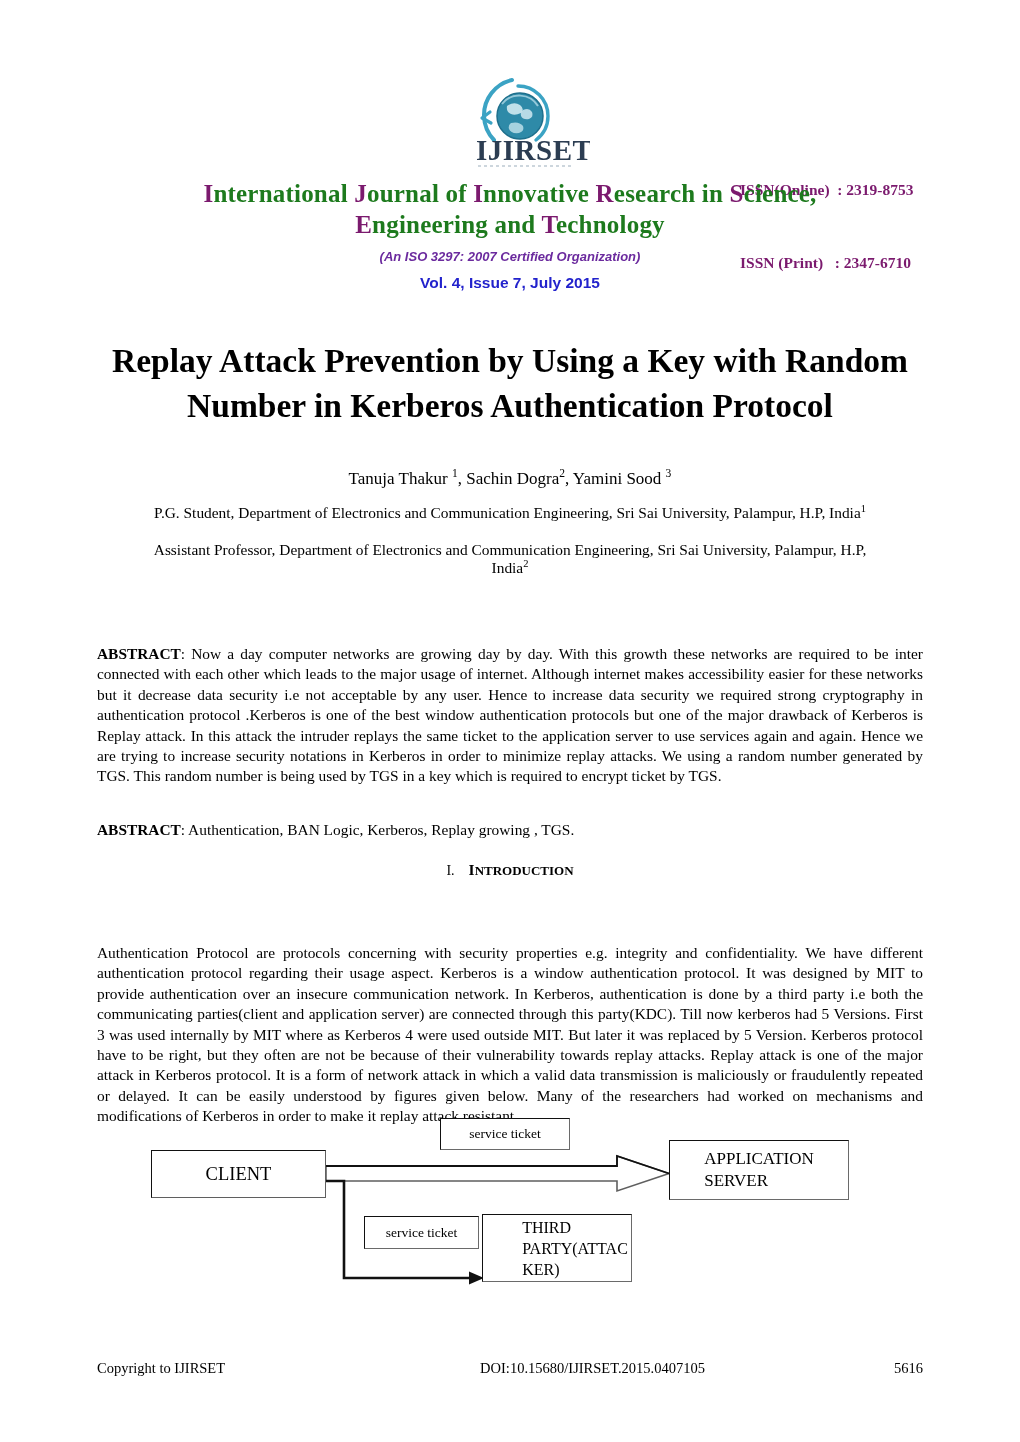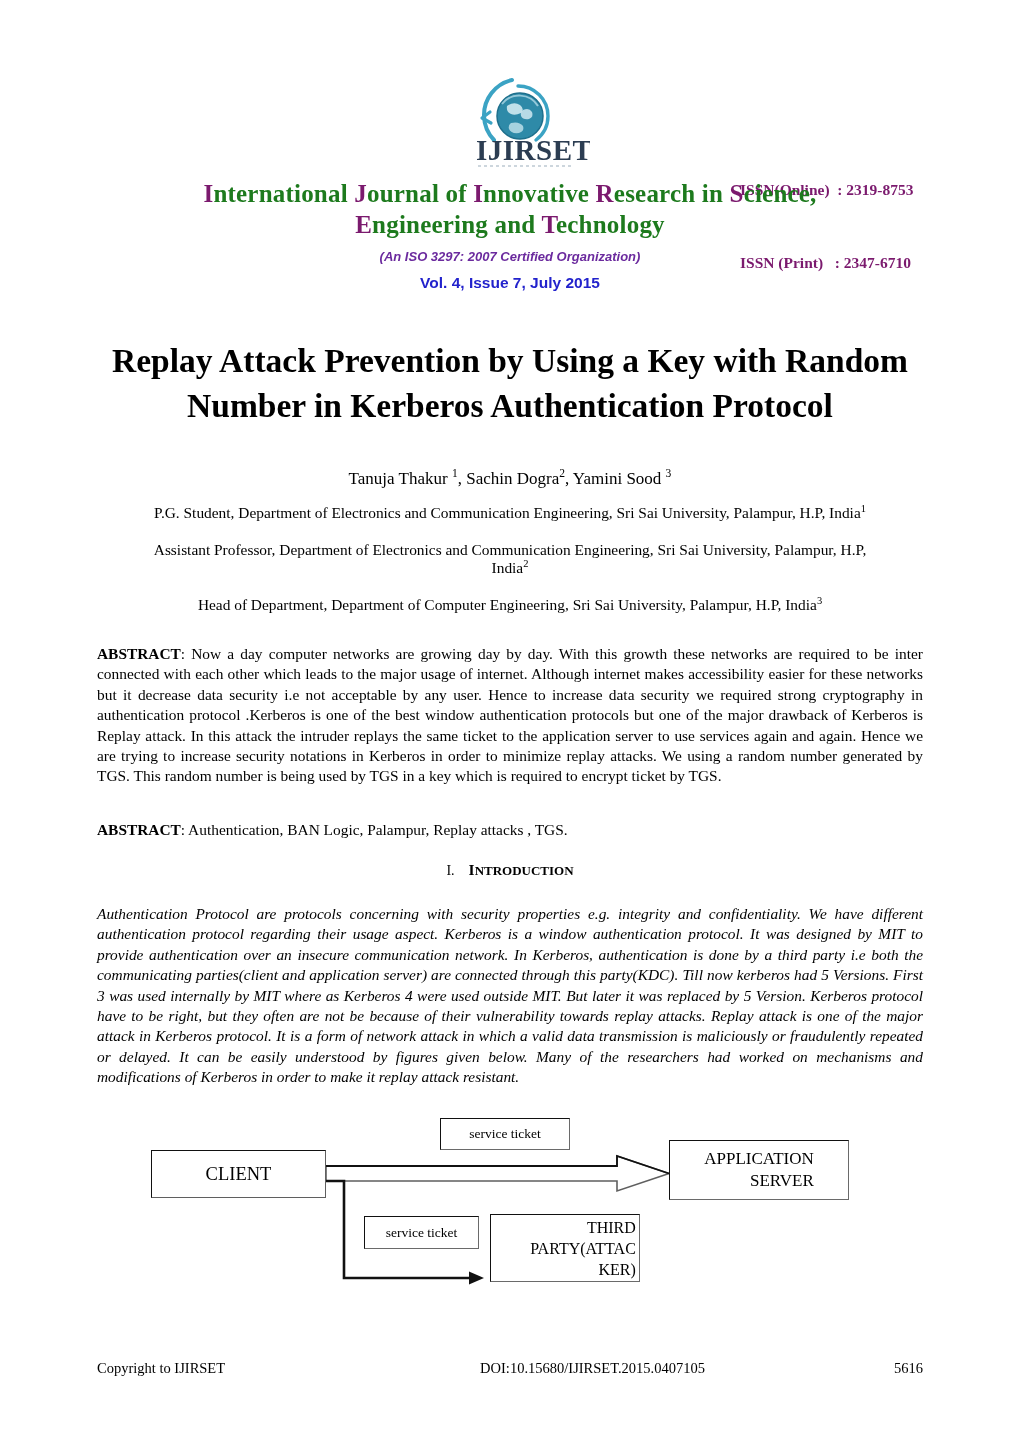--- a/index.html
+++ b/index.html
@@ -144,38 +144,38 @@
     width: 826px;
     text-align: center;
     font-size: 14px;
   }
   .intro-head .numeral { font-variant: normal; }
   .smallcaps {
     font-weight: bold;
     font-size: 13px;
   }
   .smallcaps .first { font-size: 15.5px; }
-  .intro-block { top: 904px; font-style: italic; }
+  .intro-block { top: 943px; }
   b.lead { font-weight: bold; }
 
   
   .figure {
     position: absolute;
     left: 97px;
     top: 1110px;
     width: 826px;
     height: 200px;
   }
   .fig-box {
     position: absolute;
     background: #ffffff;
     display: flex;
     align-items: center;
     justify-content: center;
-    text-align: right;
+    text-align: left;
     font-family: "Liberation Serif", "DejaVu Serif", serif;
     color: #000;
   }
   .box-client {
     left: 54px; top: 40px; width: 175px; height: 48px;
     border: 1.6px solid #111;
     border-right-color: #5f5f5f;
     border-bottom-color: #5f5f5f;
     font-size: 18.5px;
   }
@@ -195,21 +195,21 @@
     font-size: 13.5px;
   }
   .box-ticket-bottom {
     left: 267px; top: 106px; width: 115px; height: 33px;
     border: 1.4px solid #111;
     border-right-color: #6a6a6a;
     border-bottom-color: #6a6a6a;
     font-size: 13.5px;
   }
   .box-third {
-    left: 393px; top: 104px; width: 150px; height: 68px;
+    left: 385px; top: 104px; width: 150px; height: 68px;
     border: 1.6px solid #111;
     border-right-color: #6a6a6a;
     border-bottom-color: #6a6a6a;
     font-size: 16px;
     line-height: 21px;
     padding-left: 36px;
   }
   .fig-svg {
     position: absolute;
     left: 0; top: 0;
@@ -276,29 +276,28 @@
 
   <h1 class="paper-title">Replay Attack Prevention by Using a Key with Random Number in Kerberos Authentication Protocol</h1>
 
   <div class="authors">
     Tanuja Thakur <sup>1</sup>, Sachin Dogra<sup>2</sup>, Yamini Sood <sup>3</sup>
   </div>
 
   <div class="affil">
     <p>P.G. Student, Department of Electronics and Communication Engineering, Sri Sai University, Palampur, H.P, India<sup>1</sup></p>
     <p>Assistant Professor, Department of Electronics and Communication Engineering, Sri Sai University, Palampur, H.P,<br>India<sup>2</sup></p>
-    <p>Head of Department, Department of Computer Engineering, Sri Sai University, Palampur, H.P, India<sup>3</sup></p>
   </div>
 
   <div class="body-col abstract-block">
     <b class="lead">ABSTRACT</b><span>: Now a day computer networks are growing day by day. With this growth these networks are required to be inter connected with each other which leads to the major usage of internet. Although internet makes accessibility easier  for these networks but it decrease data security i.e not acceptable by any user. Hence to increase data security we required strong cryptography in authentication protocol .Kerberos is one of the best window authentication protocols but one of the major drawback of Kerberos is Replay attack. In this attack the intruder replays the same ticket to the application server to use services again and again. Hence we are trying to increase security notations in Kerberos in order to minimize replay attacks. We using  a random number generated by TGS. This random number is being used by TGS in a key  which is required to encrypt ticket by TGS.</span>
   </div>
 
   <div class="body-col keywords-block">
-    <b class="lead">ABSTRACT</b><span>: Authentication, BAN Logic, Palampur, Replay attacks , TGS.</span>
+    <b class="lead">ABSTRACT</b><span>: Authentication, BAN Logic, Kerberos, Replay growing , TGS.</span>
   </div>
 
   <div class="intro-head">
     <span class="numeral">I.</span>
     &nbsp;&nbsp;
     <span class="smallcaps" id="sect-title"><span class="first">I</span>NTRODUCTION</span>
   </div>
 
   <div class="body-col intro-block">Authentication Protocol are  protocols concerning with security properties e.g. integrity and confidentiality. We have different authentication protocol regarding their usage aspect. Kerberos is a window authentication protocol. It was designed by MIT to provide authentication over an insecure communication  network. In Kerberos, authentication is done by a third party i.e both the communicating parties(client and application server) are connected through this party(KDC). Till now kerberos had 5 Versions. First 3 was used internally by MIT  where as Kerberos 4 were used outside MIT. But later it was replaced by 5 Version. Kerberos protocol have to be right, but they often are not be because of their  vulnerability towards replay attacks. Replay attack is one of the major attack in Kerberos protocol. It is a form of network attack in which a valid data transmission is maliciously or fraudulently   repeated or delayed. It can be easily understood by figures given below. Many of the researchers had worked on  mechanisms and modifications of Kerberos in order to make it replay attack resistant.</div>
 

